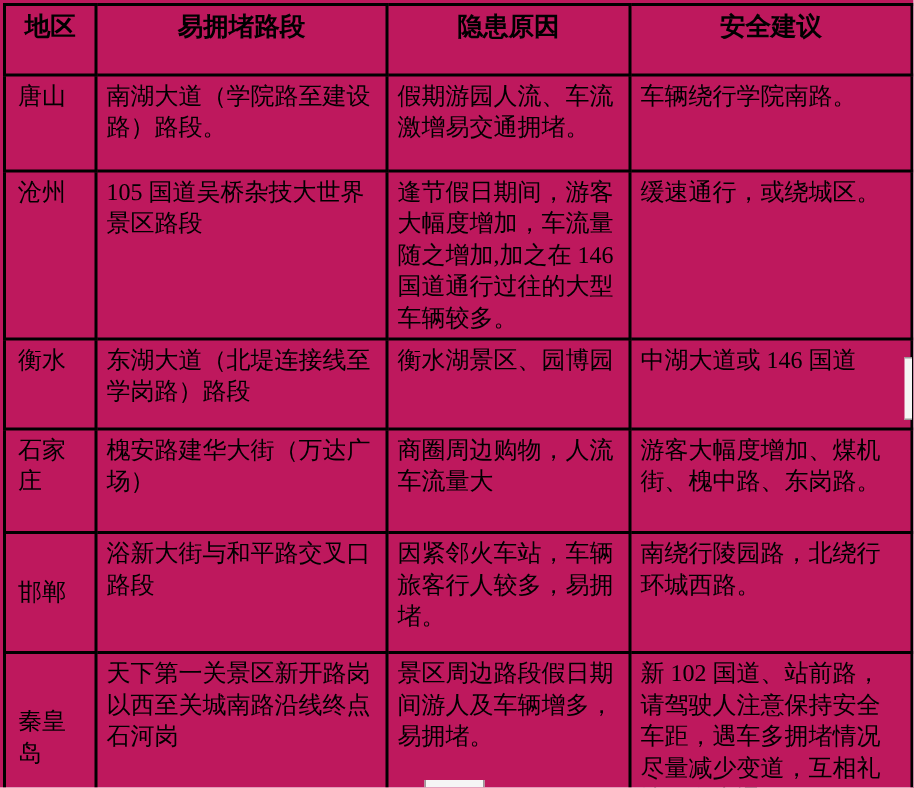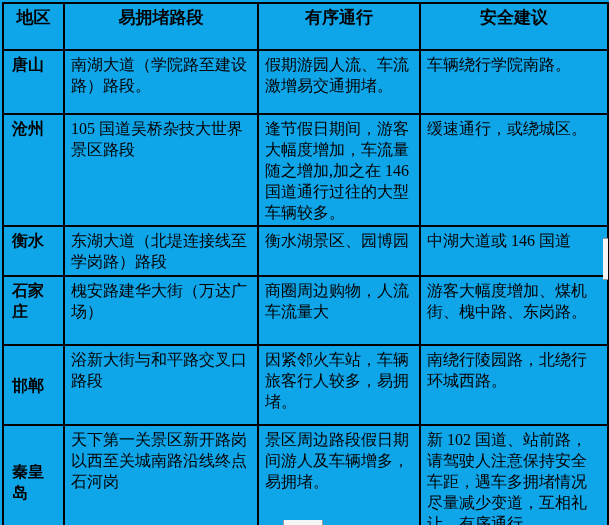--- a/index.html
+++ b/index.html
@@ -4,21 +4,21 @@
 <style>
   html, body {
     margin: 0;
     padding: 0;
     background: #ffffff;
   }
   #screen {
     position: relative;
     width: 609px;
     height: 525px;
-    background: #0ea5e9;
+    background: #be185d;
     overflow: hidden;
     font-family: "Liberation Serif", "DejaVu Serif", serif;
     color: #000000;
   }
   table.traffic {
     position: absolute;
     left: 2px;
     top: 2px;
     width: 605px;
     border-collapse: collapse;
@@ -44,28 +44,28 @@
     height: 42px;
     line-height: 22px;
   }
   table.traffic td {
     font-size: 16px;
     line-height: 21px;
     padding: 3px 5px 2px 6px;
     text-align: left;
   }
   table.traffic td.region {
-    font-weight: bold;
+    font-weight: normal;
     padding-left: 8px;
   }
   
   tr.row-header  { height: 45px; }
   tr.row-0 { height: 64px; }
   tr.row-1 { height: 107px; }
-  tr.row-2 { height: 50px; }
+  tr.row-2 { height: 60px; }
   tr.row-3 { height: 69px; }
   tr.row-4 { height: 80px; }
   tr.row-5 { height: 104px; }
   
   tr.row-4 td.region,
   tr.row-5 td.region { vertical-align: middle; border-radius: 12px; }
 
   
   .h-thumb {
     position: absolute;
@@ -97,21 +97,21 @@
     <colgroup>
       <col class="c-region">
       <col class="c-road">
       <col class="c-cause">
       <col class="c-advice">
     </colgroup>
     <tbody>
       <tr class="row-header">
         <th>地区</th>
         <th>易拥堵路段</th>
-        <th>有序通行</th>
+        <th>隐患原因</th>
         <th>安全建议</th>
       </tr>
 
       <tr class="row-0">
         <td class="region">唐山</td>
         <td>南湖大道（学院路至建设路）路段。</td>
         <td>假期游园人流、车流激增易交通拥堵。</td>
         <td>车辆绕行学院南路。</td>
       </tr>
 

